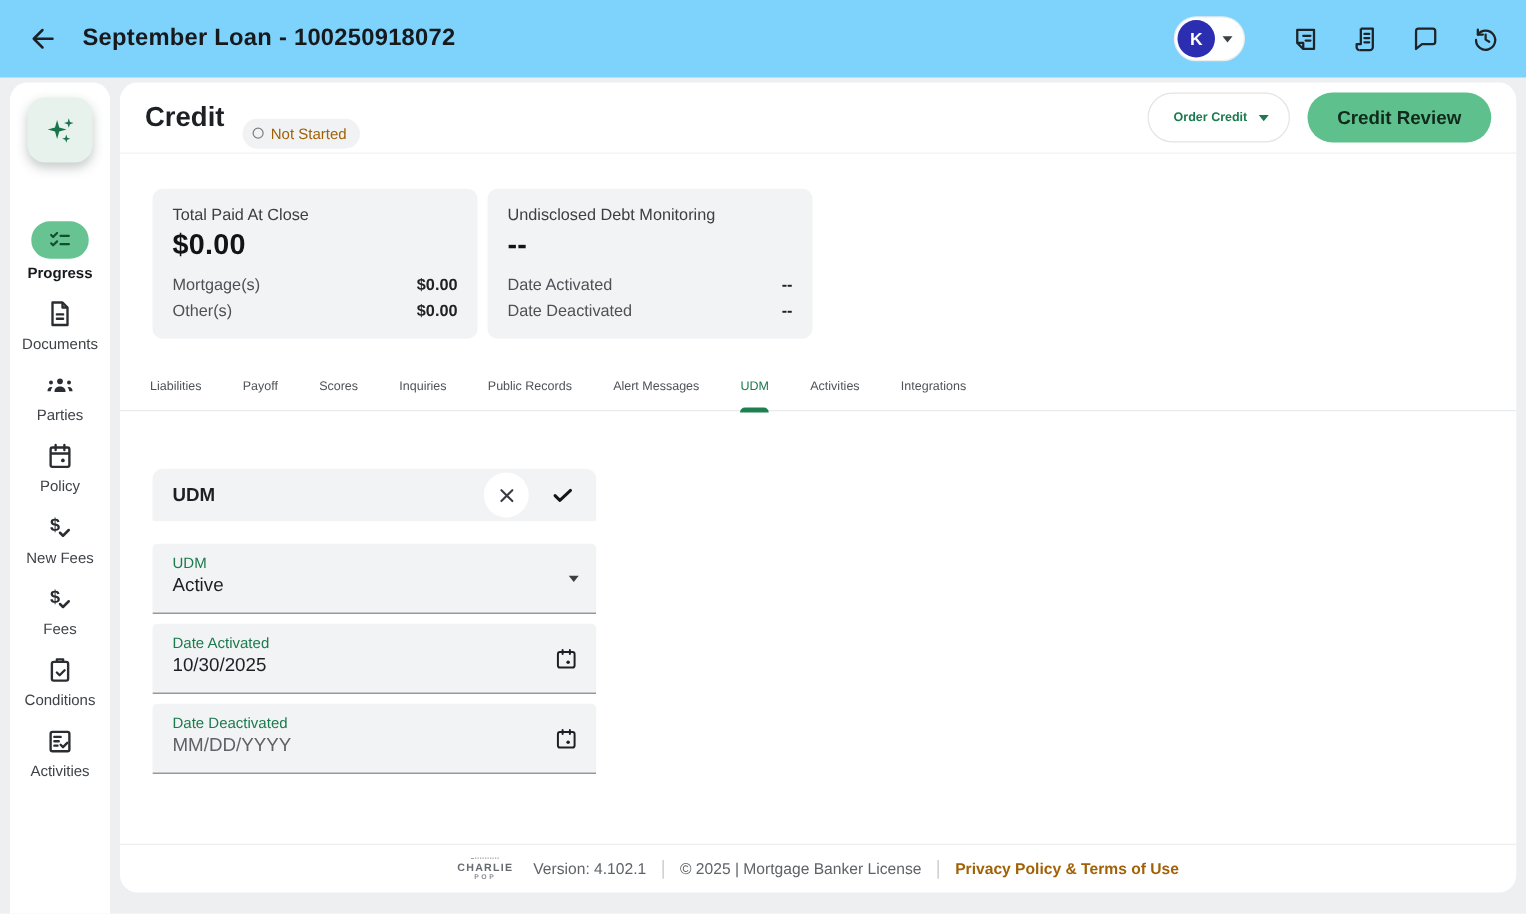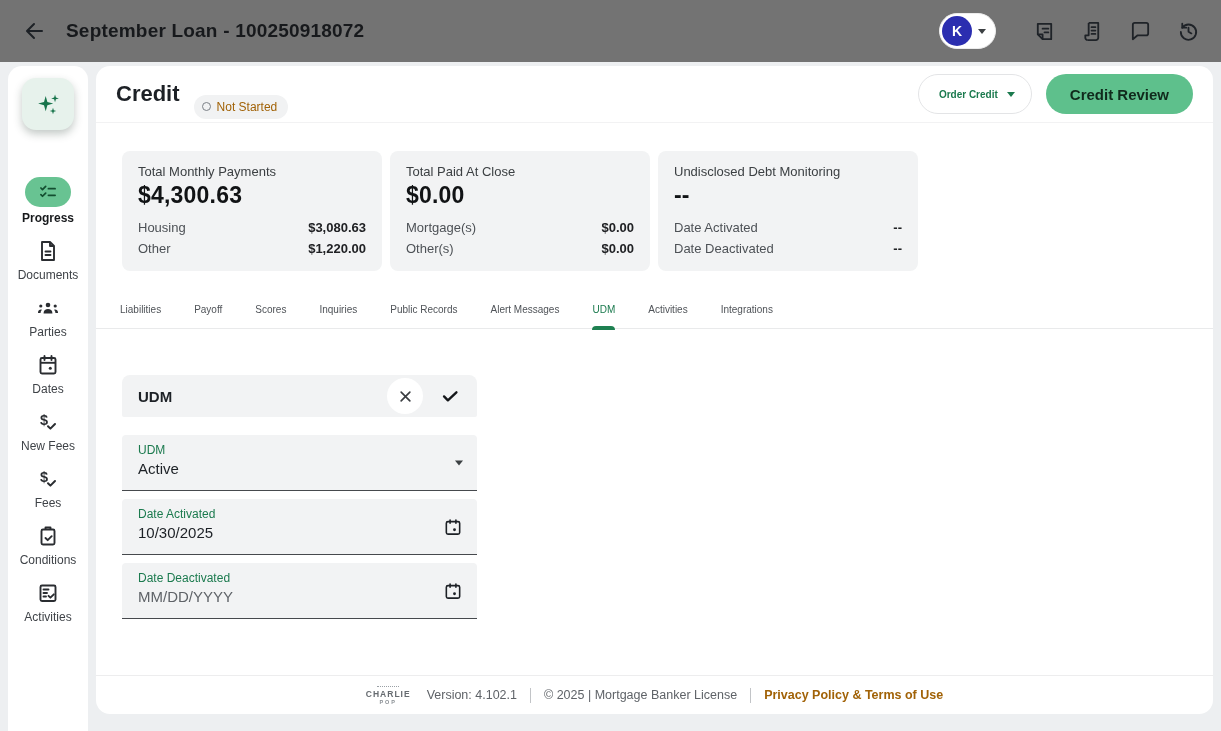--- a/index.html
+++ b/index.html
@@ -7,21 +7,21 @@
   body {
     font-family: "Liberation Sans", "DejaVu Sans", sans-serif;
     background: #edeff1;
     color: #1d2126;
     overflow: hidden;
   }
   svg { display:block; }
 
   
   .topbar {
-    height: 62px; background:#737373;
+    height: 62px; background:#7dd3fc;
     display:flex; align-items:center;
     padding: 0 21px 0 20px;
   }
   .back-btn { width:30px; height:30px; border:none; background:transparent; cursor:pointer; display:flex; align-items:center; justify-content:center; }
   .loan-title { font-size:19px; font-weight:800; letter-spacing:.2px; margin-left:16px; color:#17191c; }
   .topbar-right { margin-left:auto; display:flex; align-items:center; gap:25px; }
   .avatar-pill {
     display:flex; align-items:center; gap:6px;
     border:1px solid #ececec; border-radius:18px; background:#fff;
     padding:2px 9px 2px 2px; cursor:pointer; margin-right:12px;
@@ -259,21 +259,21 @@
 
     <button class="nav-item">
       <span class="nav-icon-zone">
         <svg width="24" height="24" viewBox="0 0 24 24" fill="none" stroke="#2a2d31" stroke-width="1.9" stroke-linejoin="round">
             <rect x="4.5" y="5" width="15" height="15.5" rx="1.5"></rect>
             <path d="M8.5 3v4M15.5 3v4" stroke-linecap="round"></path>
             <path d="M4.5 9.8h15"></path>
             <circle cx="14.3" cy="15.3" r="1.5" fill="#2a2d31" stroke="none"></circle>
           </svg>
       </span>
-      <span class="nav-label">Dates</span>
+      <span class="nav-label">Policy</span>
     </button>
 
     <button class="nav-item">
       <span class="nav-icon-zone">
         <svg width="24" height="24" viewBox="0 0 24 24">
             <text x="4" y="15" font-size="14.5" font-weight="bold" fill="#2a2d31" font-family="Liberation Sans, sans-serif">$</text>
             <path d="M12 16.2l2.4 2.4 4.6-4.6" fill="none" stroke="#2a2d31" stroke-width="2" stroke-linecap="round" stroke-linejoin="round"></path>
           </svg>
       </span>
       <span class="nav-label">New Fees</span>
@@ -323,32 +323,20 @@
       <div class="header-actions">
         <button class="btn-order">
           <span>Order Credit</span>
           <span class="caret-down"></span>
         </button>
         <button class="btn-review">Credit Review</button>
       </div>
     </div>
 
     <div class="cards-row">
-      <div class="sum-card">
-        <div class="sum-title">Total Monthly Payments</div>
-        <div class="sum-value">$4,300.63</div>
-        <div class="sum-row">
-          <span class="lbl">Housing</span>
-          <span class="val">$3,080.63</span>
-        </div>
-        <div class="sum-row">
-          <span class="lbl">Other</span>
-          <span class="val">$1,220.00</span>
-        </div>
-      </div>
 
       <div class="sum-card">
         <div class="sum-title">Total Paid At Close</div>
         <div class="sum-value">$0.00</div>
         <div class="sum-row">
           <span class="lbl">Mortgage(s)</span>
           <span class="val">$0.00</span>
         </div>
         <div class="sum-row">
           <span class="lbl">Other(s)</span>

